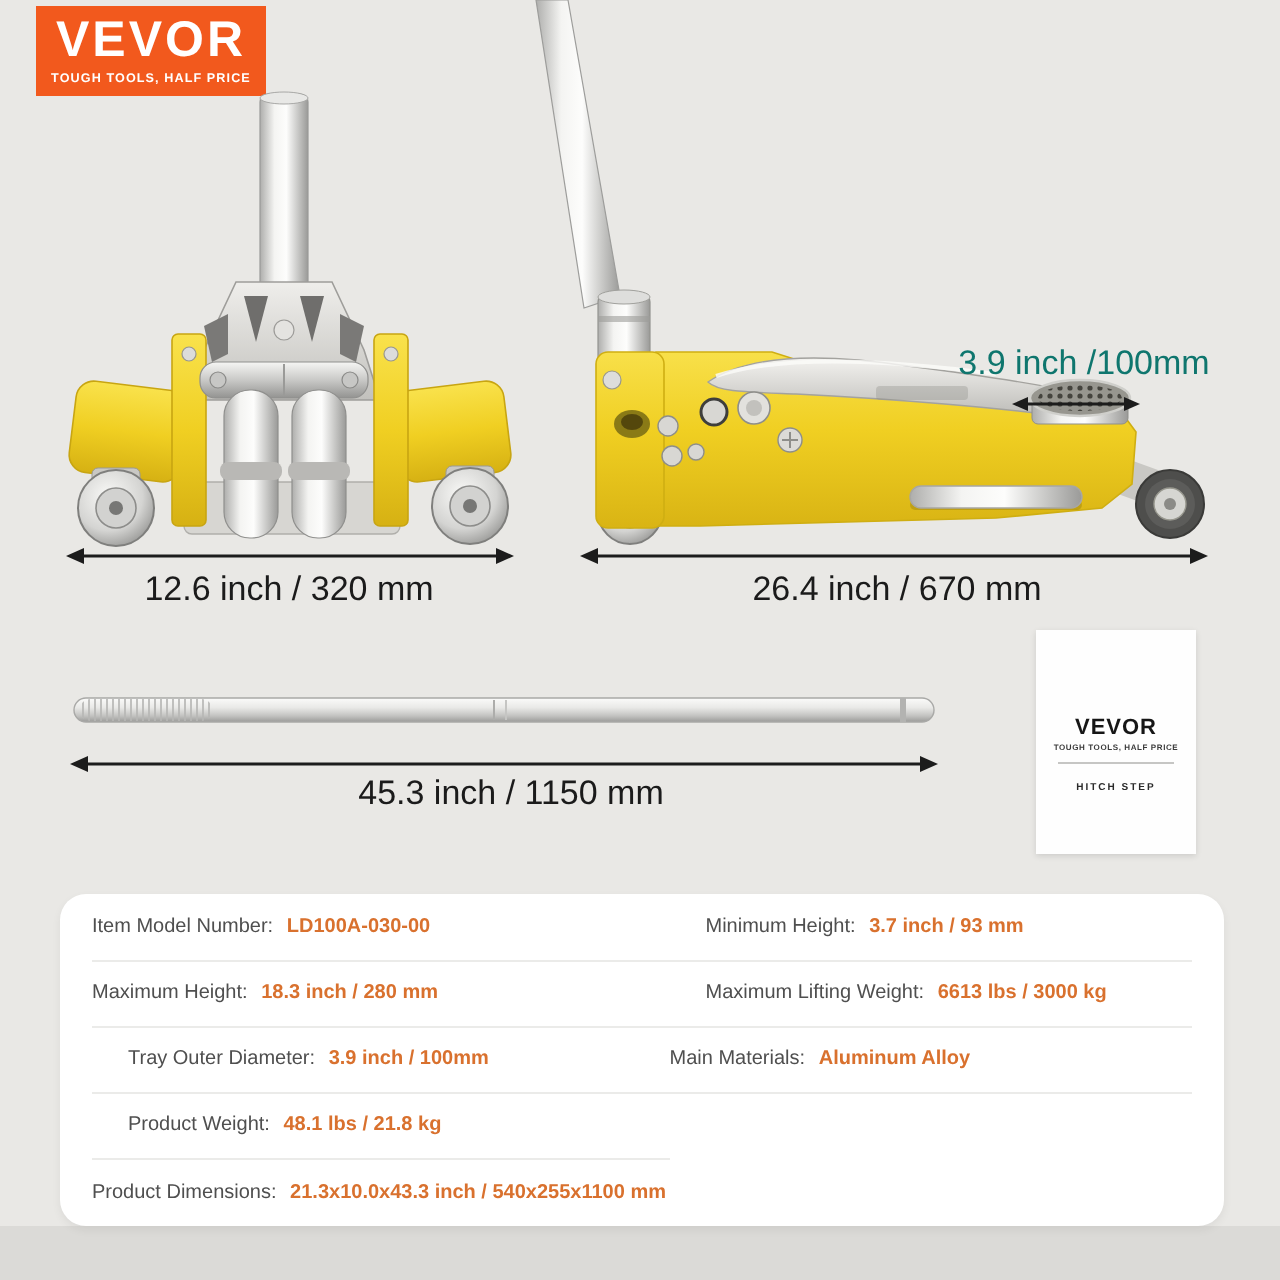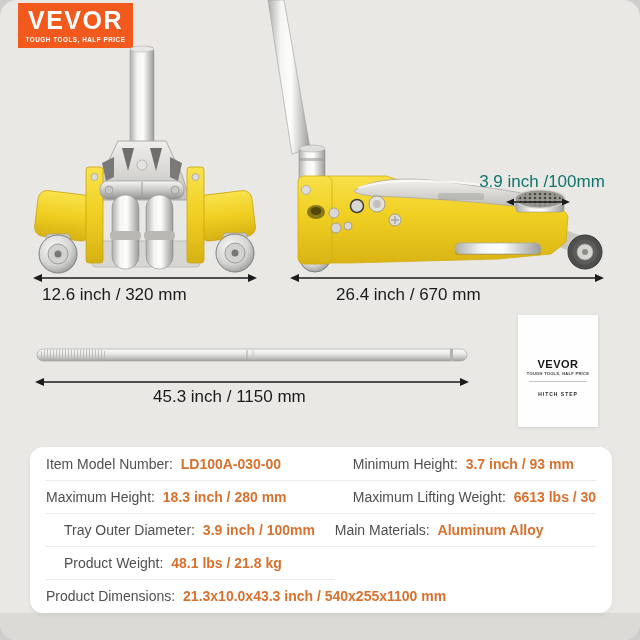--- a/index.html
+++ b/index.html
@@ -1,56 +1,56 @@
 <!DOCTYPE html>
 <html><head>
 <meta charset="utf-8">
 <style>
   html,body { margin:0; padding:0; background:#cfcecc; }
   .stage { position:relative; width:640px; height:640px; background:#e9e8e5;
-           font-family:"Liberation Sans", sans-serif; overflow:hidden;border-radius:17px; }
+           font-family:"Liberation Sans", sans-serif; overflow:hidden; }
   .footer-strip { position:absolute; left:0; top:613px; width:640px; height:27px; background:#dbdad7; }
 
   
   .logo { position:absolute; left:18px; top:3px; width:115px; height:45px; background:#f2591d;
           color:#fff; text-align:center; }
   .logo-brand { font-size:25px; font-weight:800; letter-spacing:1.5px; line-height:1; margin-top:5px; }
   .logo-tagline { font-size:6.3px; font-weight:700; letter-spacing:0.55px; margin-top:3px; }
 
   
   .front-view { position:absolute; left:30px; top:45px; }
   .side-view  { position:absolute; left:258px; top:0; }
   .handle-bar { position:absolute; left:34px; top:344px; }
 
   
   .saddle-note { position:absolute; left:458px; top:172px; width:168px; text-align:center;
                  font-size:17px; font-weight:500; color:#0f766e; }
   .saddle-arrow { position:absolute; left:505px; top:196px; }
   .dim-arrow-front  { position:absolute; left:32px;  top:271px; }
   .dim-label-front  { position:absolute; left:42px;  top:285px; width:205px; }
   .dim-arrow-side   { position:absolute; left:289px; top:271px; }
-  .dim-label-side   { position:absolute; left:336px; top:285px; width:205px; }
+  .dim-label-side   { position:absolute; left:346px; top:285px; width:205px; }
   .dim-arrow-handle { position:absolute; left:34px;  top:375px; }
   .dim-label-handle { position:absolute; left:153px; top:387px; width:205px; }
-  .dim-label { text-align:left; font-size:17px; font-weight:500; color:#1b1b1b; }
+  .dim-label { text-align:center; font-size:17px; font-weight:500; color:#1b1b1b; }
 
   
   .manual-card { position:absolute; left:518px; top:315px; width:80px; height:112px; background:#fefefe;
                  box-shadow:0 1px 3px rgba(0,0,0,.12); text-align:center; }
   .mc-brand { margin-top:44px; font-size:11px; font-weight:800; letter-spacing:.5px; color:#161616; line-height:1; }
   .mc-tagline { font-size:4px; font-weight:700; letter-spacing:.3px; color:#3a3a3a; margin-top:1px; }
   .mc-line { width:58px; height:0; border-top:1px solid #c6c6c4; margin:5px auto 0; }
   .mc-title { margin-top:9px; font-size:5px; font-weight:700; letter-spacing:1px; color:#2a2a2a; }
 
   
   .spec-card { position:absolute; left:30px; top:447px; width:582px; height:166px; background:#fff;
                border-radius:13px; box-shadow:0 2px 5px rgba(0,0,0,.06); padding:1px 16px 0;
                box-sizing:border-box; }
   .spec-grid { display:grid; grid-template-columns:52.5% 47.5%; }
-  .cell { height:32px; line-height:32px; font-size:14px; white-space:nowrap; overflow:hidden;
+  .cell { height:32px; line-height:32px; font-size:10px; white-space:nowrap; overflow:hidden;
           border-bottom:1px solid #ebebe9; }
   .cell.right { padding-left:18px; }
   .cell.full { grid-column:1 / -1; border-bottom:none; height:33px; line-height:33px; }
   .lbl { color:#4f4f4f; }
   .val { color:#d9712e; font-weight:700; margin-left:4px; }
 </style>
 </head>
 <body>
 
 <div class="stage">

